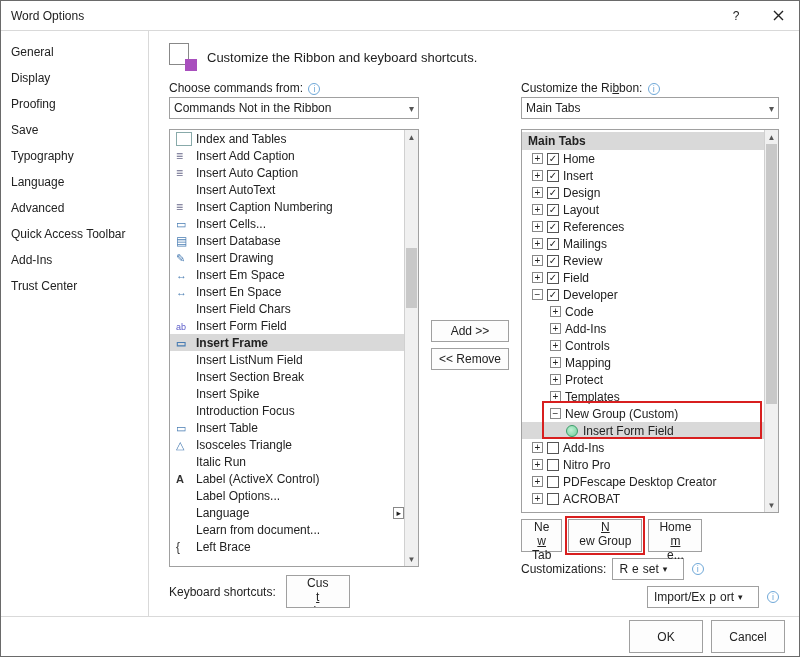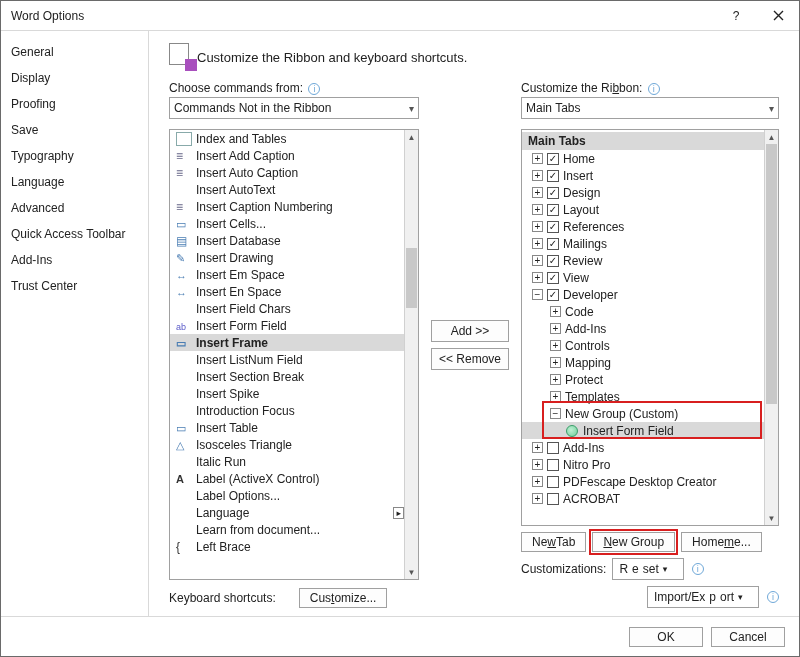--- a/index.html
+++ b/index.html
@@ -6,21 +6,21 @@
   body { margin:0; background:#fff; font-size:12px; color:#222; }
   .window { width:800px; height:657px; border:1px solid #6a6a6a; display:flex; flex-direction:column; background:#fff; }
   .titlebar { height:30px; display:flex; align-items:center; border-bottom:1px solid #d9d9d9; padding:0 0 0 10px; }
   .titlebar .title { flex:1; font-size:12px; }
   .titlebar .tbtn { width:42px; height:30px; display:flex; align-items:center; justify-content:center; color:#222; }
   .body { flex:1; display:flex; overflow:hidden; }
   .sidebar { width:148px; border-right:1px solid #d9d9d9; padding-top:8px; background:#fff; }
   .sidebar .cat { padding:6px 10px; cursor:default; }
   .sidebar .cat.selected { background:#d9d9d9; }
   .main { flex:1; padding:12px 20px 8px 20px; display:flex; flex-direction:column; overflow:hidden; }
-  .header { display:flex; align-items:center; margin-bottom:10px; }
+  .header { display:flex; align-items:center; gap:10px; margin-bottom:10px; }
   .header .icon { width:28px; height:28px; position:relative; }
   .header .icon .base { position:absolute; left:0; top:0; width:20px; height:22px; border:1px solid #888; background:#fff; }
   .header .icon .overlay { position:absolute; right:0; bottom:0; width:12px; height:12px; background:#a84fbd; }
   .header .txt { font-size:13px; }
   .cols { flex:1; display:flex; gap:10px; overflow:hidden; }
   .colL { width:250px; display:flex; flex-direction:column; }
   .colMid { width:82px; display:flex; flex-direction:column; justify-content:center; gap:6px; align-items:center; }
   .colR { flex:1; display:flex; flex-direction:column; }
   .label-row { font-size:12px; margin-bottom:2px; }
   .label-row .u { text-decoration:underline; }
@@ -54,26 +54,26 @@
   .exp { width:11px; height:11px; border:1px solid #888; display:flex; align-items:center; justify-content:center; font-size:10px; line-height:1; background:#fff; margin-right:2px; }
   .chk { width:12px; height:12px; border:1px solid #555; display:inline-flex; align-items:center; justify-content:center; font-size:10px; line-height:1; margin-right:2px; }
   .pad1 { padding-left:10px; }
   .pad2 { padding-left:28px; }
   .pad3 { padding-left:44px; }
   .node .txt { white-space:nowrap; }
   .highlight-box { position:absolute; border:2px solid #d81f1f; pointer-events:none; }
   .circle { width:12px; height:12px; border:1px solid #3a9e6a; border-radius:50%; background:radial-gradient(circle at 40% 40%, #bff0d4, #6fcf9a); margin-right:3px; }
   .below-tree { margin-top:6px; display:flex; flex-direction:column; gap:6px; }
   .btn-row { display:flex; gap:6px; }
-  .btn { height:20px; border:1px solid #a0a0a0; background:#fdfdfd; padding:0 10px; display:flex; align-items:center; }
+  .btn { height:33px; border:1px solid #a0a0a0; background:#fdfdfd; padding:0 10px; display:flex; align-items:center;flex-direction:column; }
   .btn .u { text-decoration:underline; }
   .cust-row { display:flex; align-items:center; gap:6px; }
   .cust-row .drp { border:1px solid #a0a0a0; height:22px; display:flex; align-items:center; padding:0 6px; gap:4px; }
   .colR-wrap { position:relative; display:flex; flex-direction:column; flex:1;justify-content:center; }
-  .kbd-row { margin-top:8px; display:flex; align-items:center; gap:23px; }
+  .kbd-row { margin-top:8px; display:flex; align-items:center; gap:10px; }
   .footer { height:40px; border-top:1px solid #d9d9d9; display:flex; align-items:center; justify-content:flex-end; gap:8px; padding:0 14px; }
   .footer .btn { width:74px; justify-content:center; }
   .dropicon { width:14px; font-size:9px; color:#222; }
   .sel-item { background:#d9d9d9; }
 </style>
 </head>
 <body>
 
 <div class="window">
   <div class="titlebar">
@@ -286,21 +286,21 @@
                       <span class="txt">Mailings</span>
                     </div>
                     <div class="node pad1">
                       <span class="exp">+</span>
                       <span class="chk">✓</span>
                       <span class="txt">Review</span>
                     </div>
                     <div class="node pad1">
                       <span class="exp">+</span>
                       <span class="chk">✓</span>
-                      <span class="txt">View</span>
+                      <span class="txt">Field</span>
                     </div>
                     <div class="node pad1">
                       <span class="exp">−</span>
                       <span class="chk">✓</span>
                       <span class="txt">Developer</span>
                     </div>
                     <div class="node pad2">
                       <span class="exp">+</span>
                       <span class="txt">Code</span>
                     </div>

